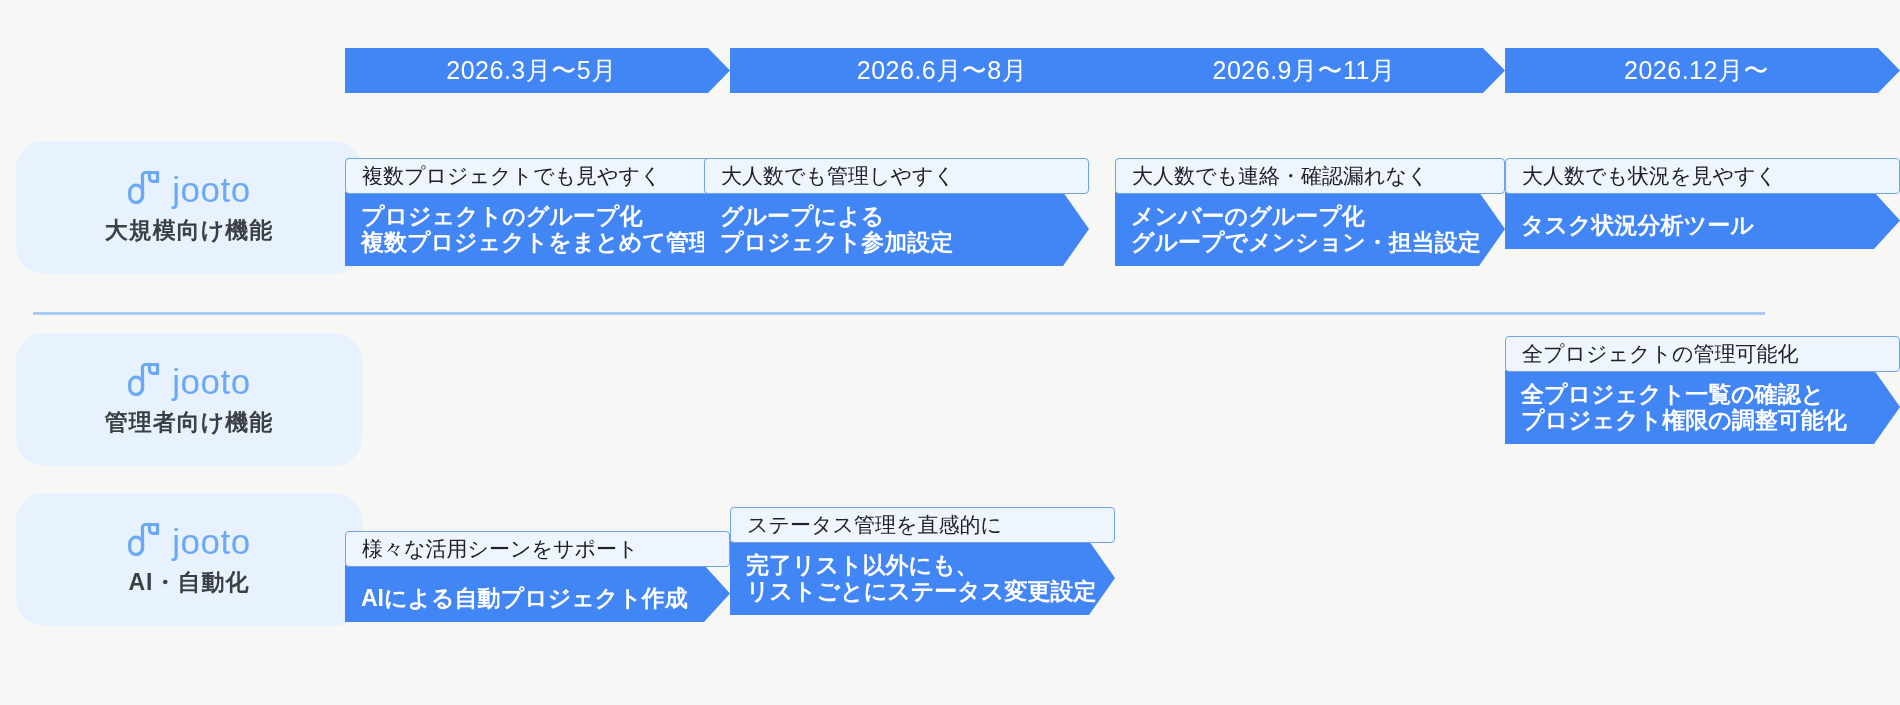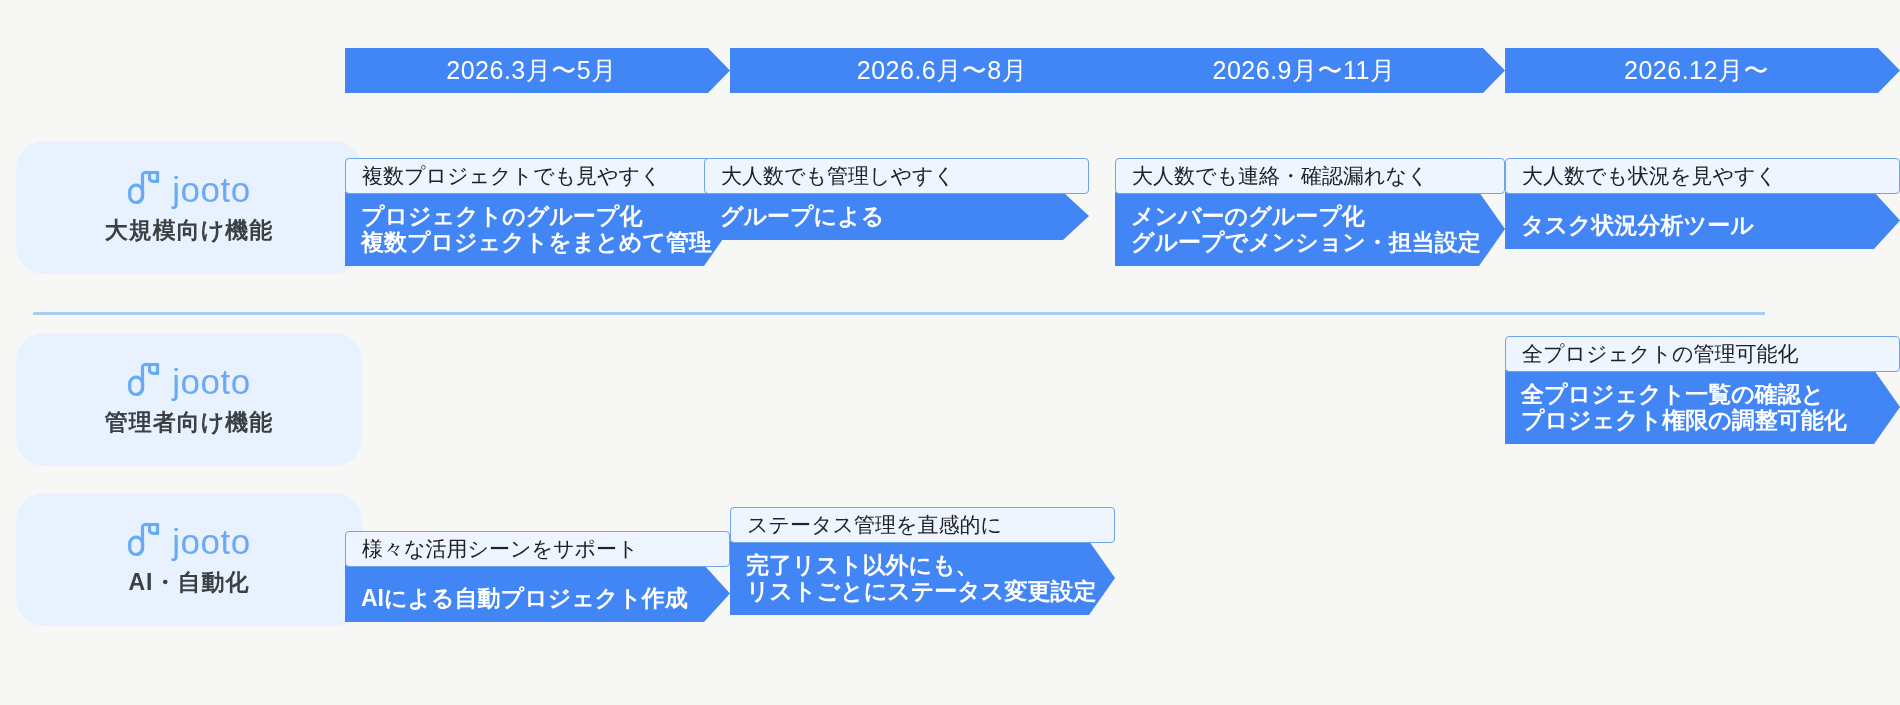--- a/index.html
+++ b/index.html
@@ -170,20 +170,21 @@
         <div class="cell-head">複数プロジェクトでも見やすく</div>
         <div class="cell-body two-line">
           <div>プロジェクトのグループ化</div>
           <div>複数プロジェクトをまとめて管理</div>
         </div>
       </div>
       <div class="cell" style="left: 704px; width: 385px; top: 158px;">
         <div class="cell-head">大人数でも管理しやすく</div>
         <div class="cell-body two-line">
           <div>グループによる</div>
+          <div>プロジェクト参加設定</div>
         </div>
       </div>
       <div class="cell" style="left: 1115px; width: 390px; top: 158px;">
         <div class="cell-head">大人数でも連絡・確認漏れなく</div>
         <div class="cell-body two-line">
           <div>メンバーのグループ化</div>
           <div>グループでメンション・担当設定</div>
         </div>
       </div>
       <div class="cell" style="left: 1505px; width: 395px; top: 158px;">

